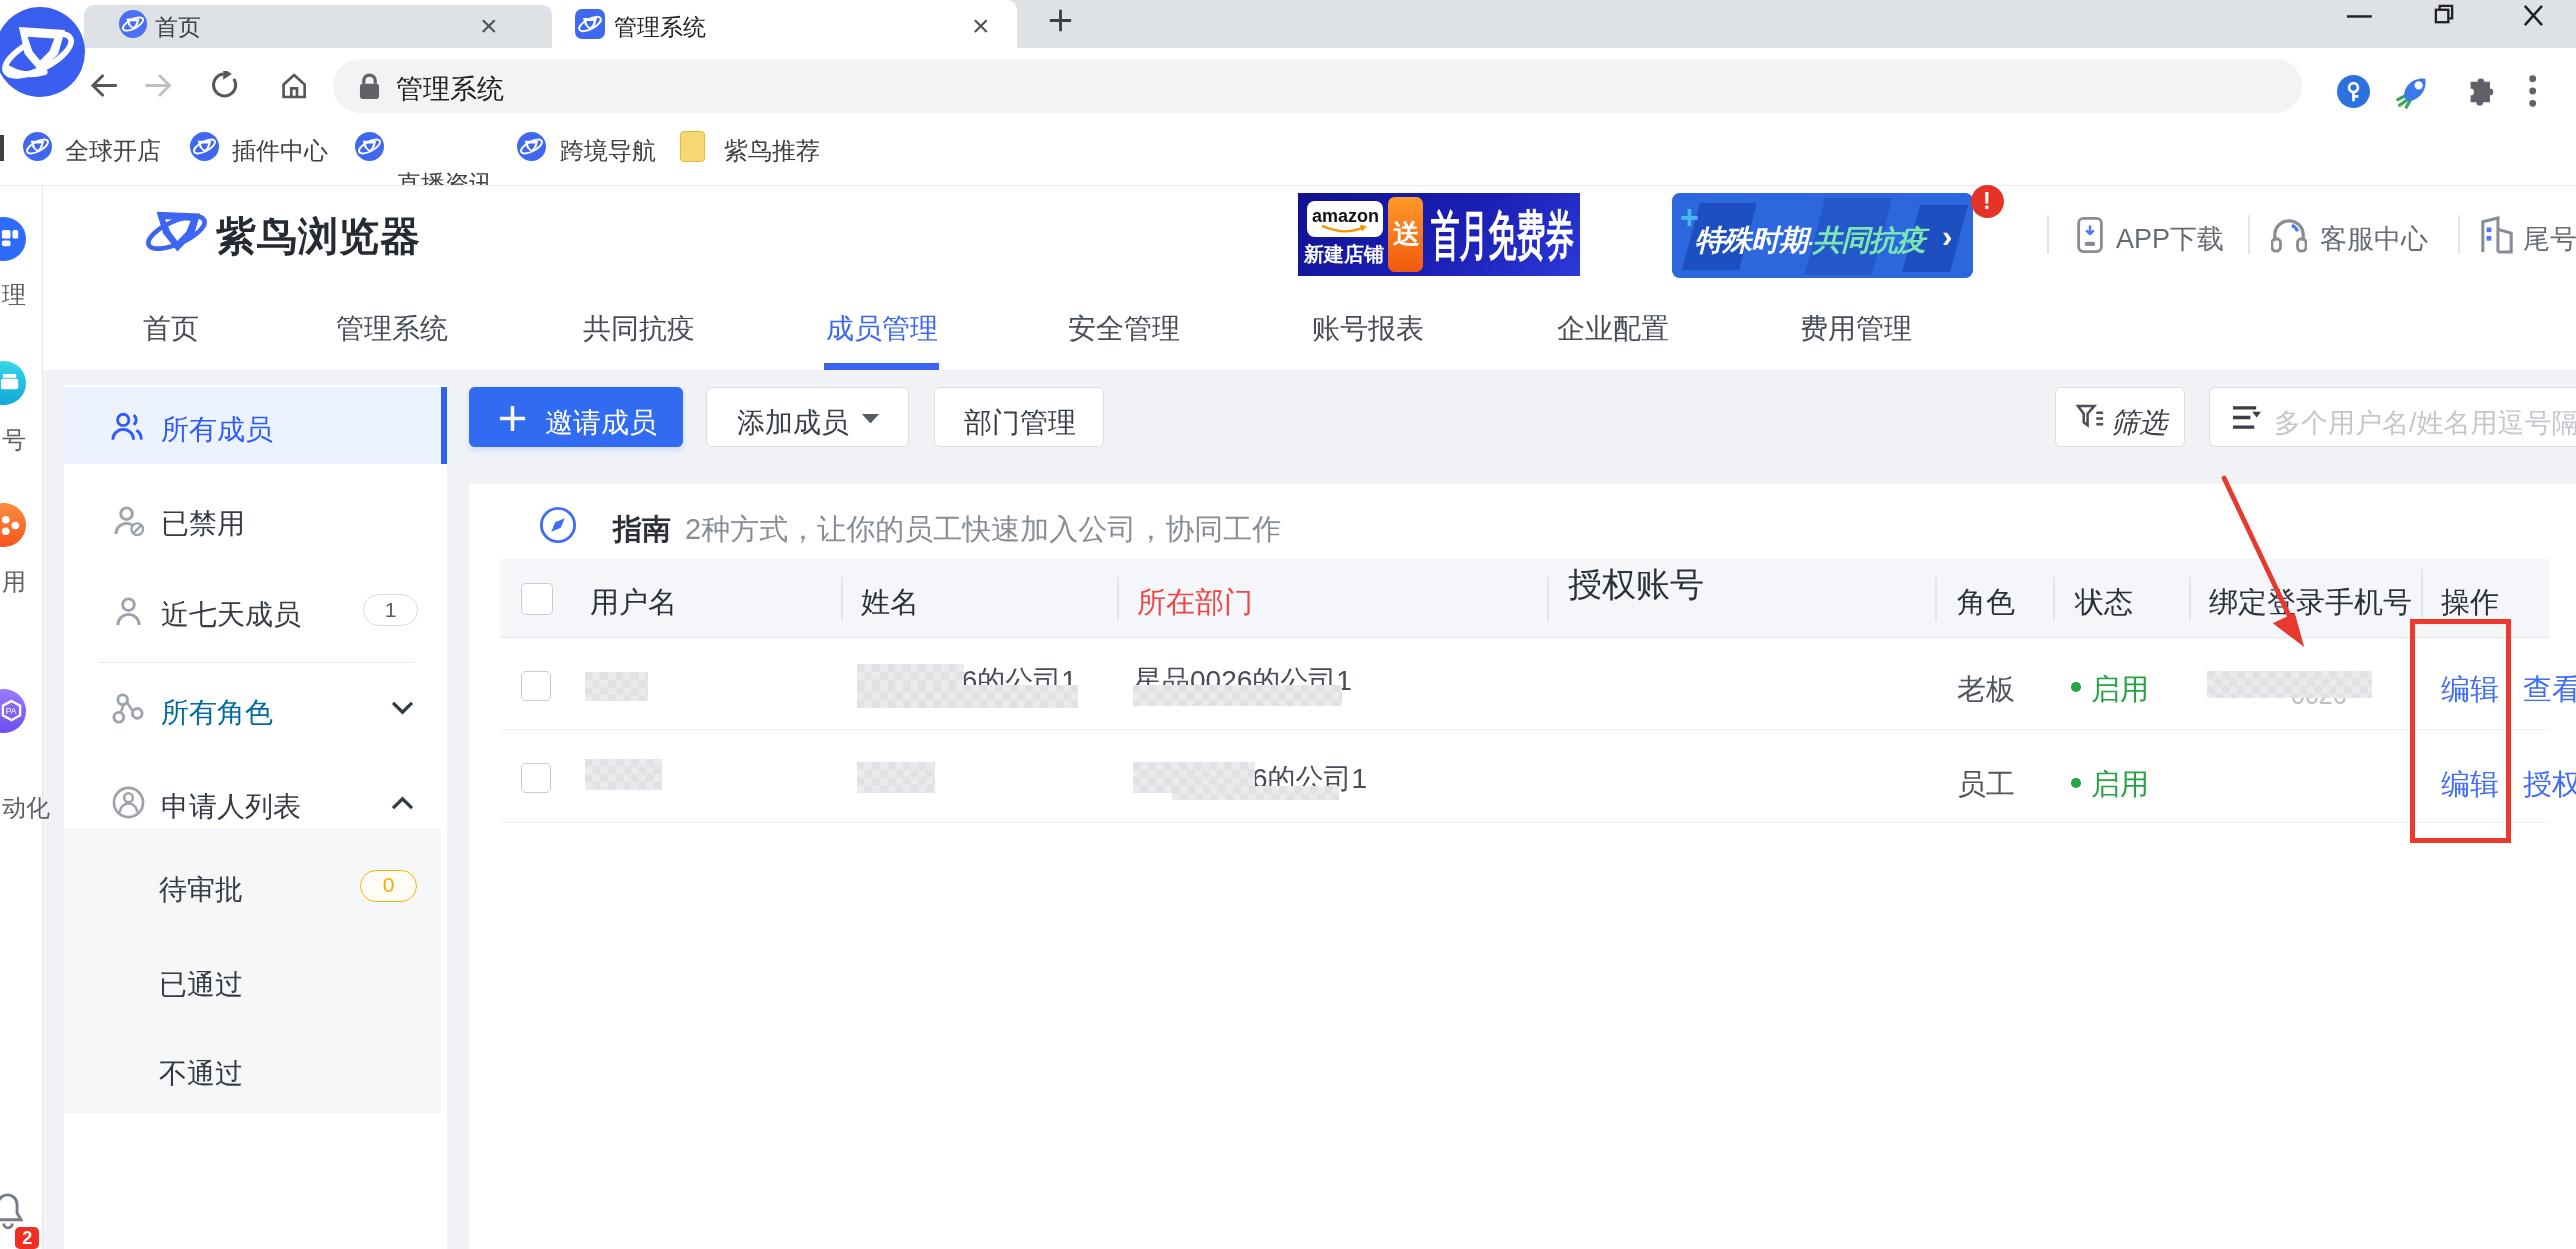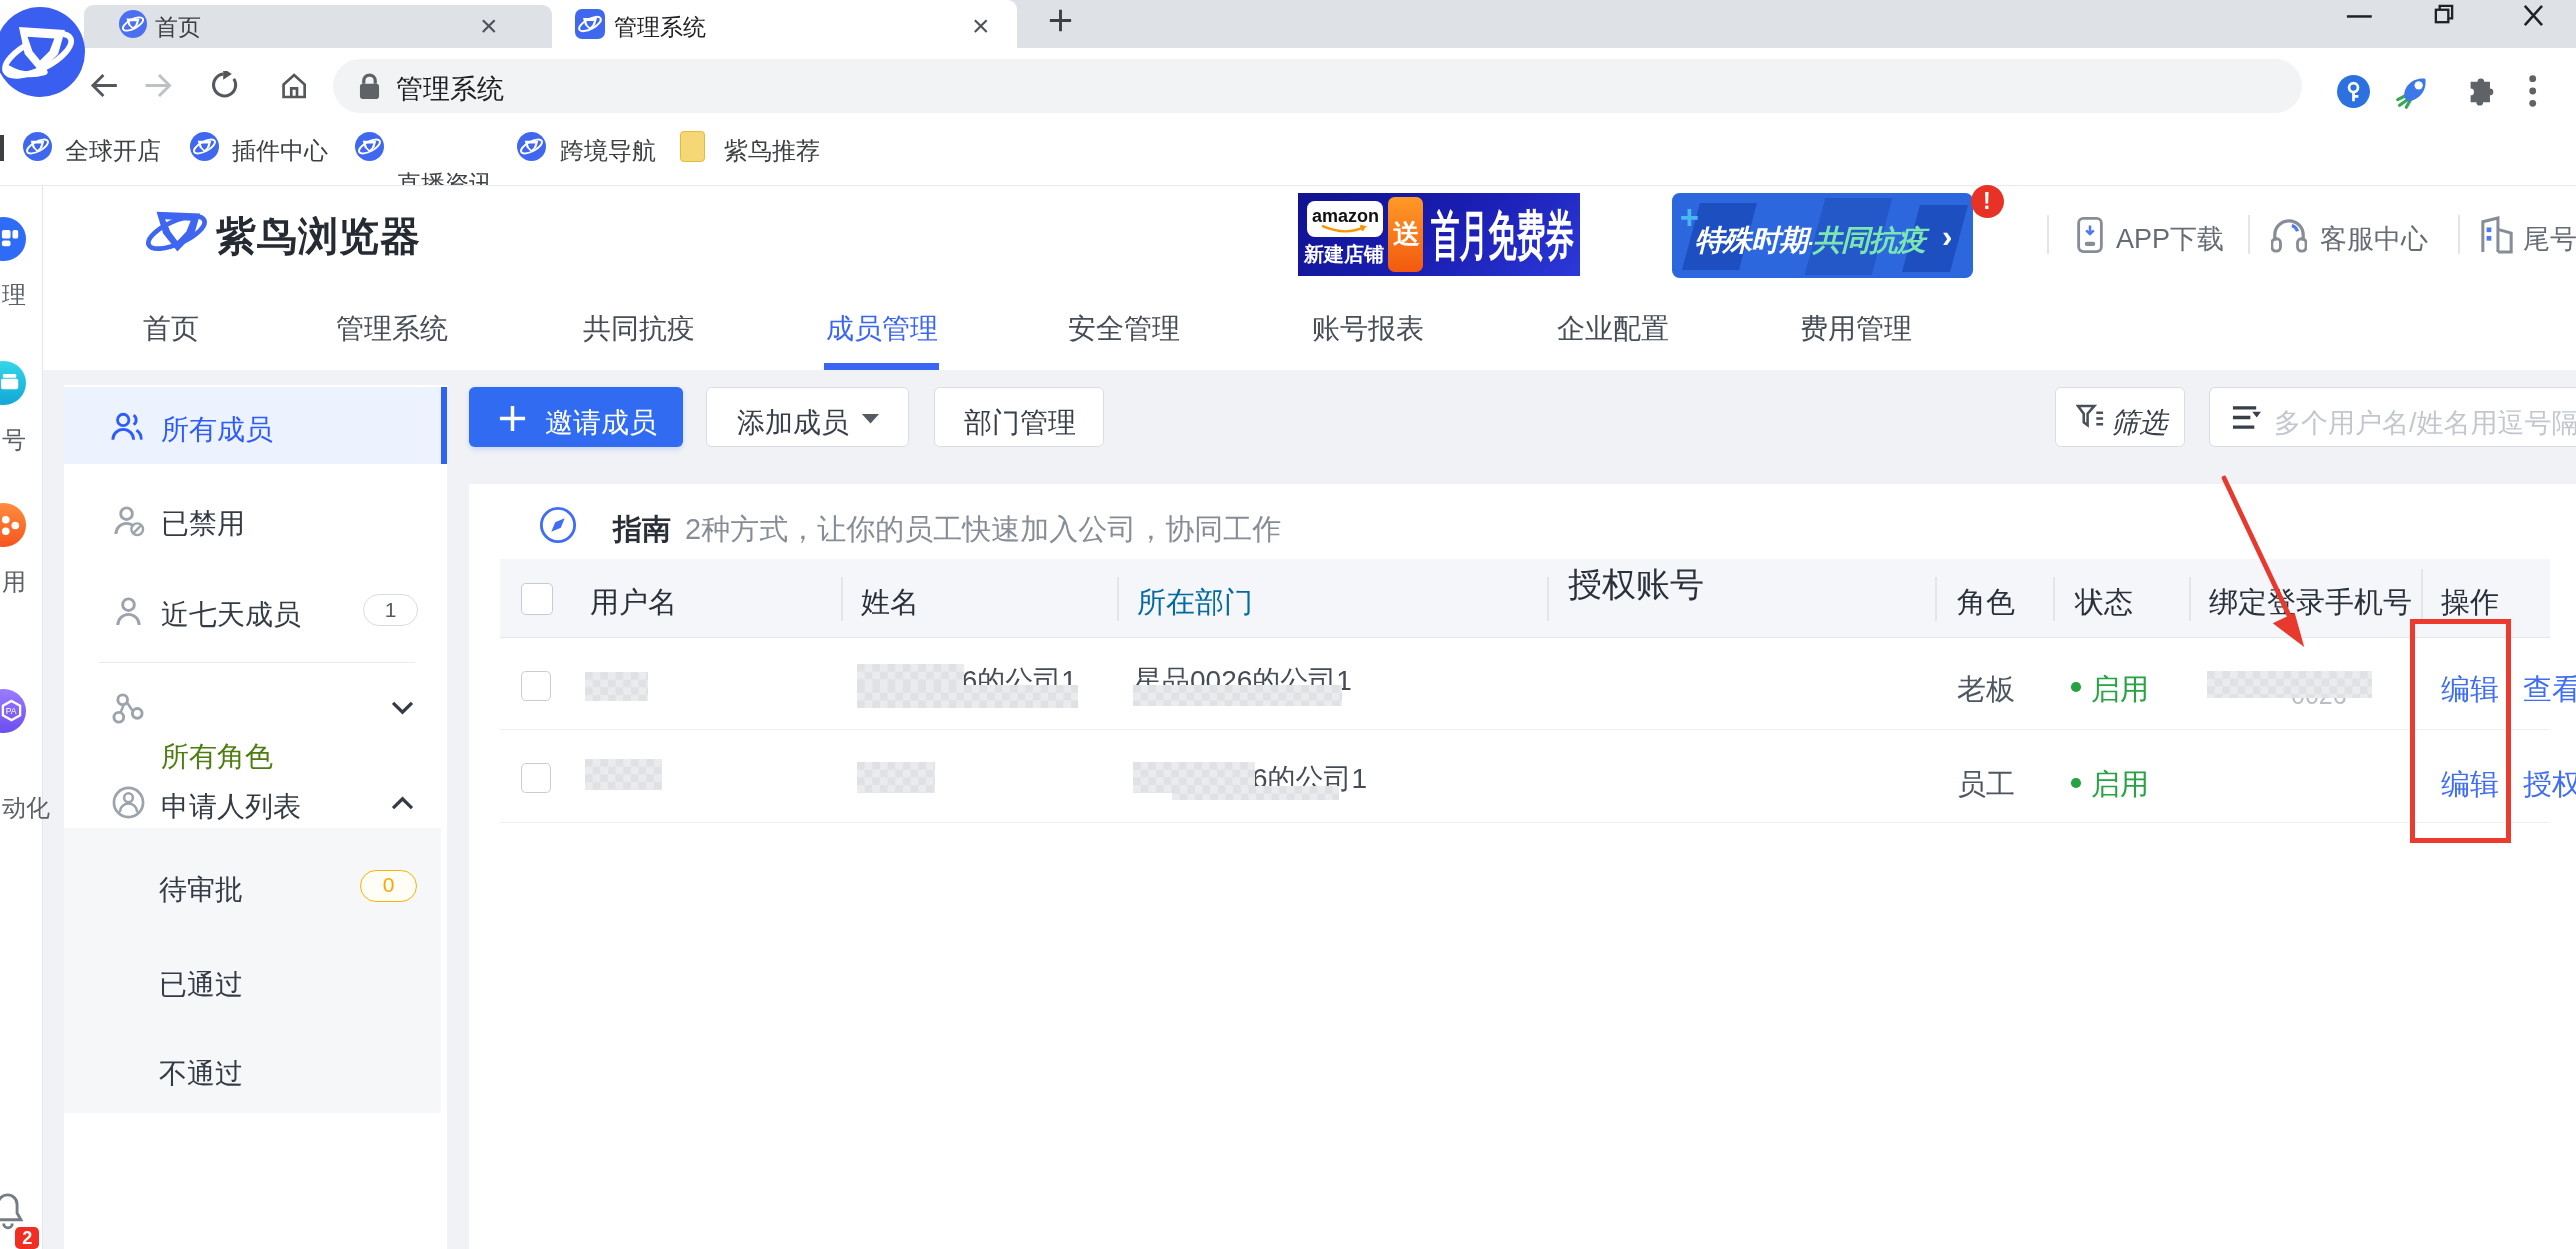--- a/index.html
+++ b/index.html
@@ -252,21 +252,21 @@
 <div class="abs" style="left:363px;top:594px;width:55px;height:32px;border:1.9px solid #d9dde3;border-radius:16.3px;color:#575d66;font-size:21px;text-align:center;line-height:29px;">1</div>
 
 <div class="abs" style="left:99px;top:662px;width:316px;height:1px;background:#e8eaee;"></div>
 
 <svg class="abs" style="left:112px;top:692px;" width="33" height="33" viewBox="0 0 34 34">
   <circle cx="11" cy="8" r="5" fill="none" stroke="#9ca3ab" stroke-width="3"></circle>
   <circle cx="7" cy="26" r="5" fill="none" stroke="#9ca3ab" stroke-width="3"></circle>
   <circle cx="26" cy="22" r="5" fill="none" stroke="#9ca3ab" stroke-width="3"></circle>
   <path d="M12 13 L9 21 M15 10 L21 19" stroke="#9ca3ab" stroke-width="2.6"></path>
 </svg>
-<div class="abs" style="left:161px;top:694px;font-size:28px;color:#4d7c0f;margin-top:44px;">所有角色</div>
+<div class="abs" style="left:161px;top:694px;font-size:28px;color:#0369a1;">所有角色</div>
 <svg class="abs" style="left:390px;top:699px;" width="25" height="17" viewBox="0 0 26 18">
     <path d="M3 4 l10 10 10 -10" fill="none" stroke="#343b44" stroke-width="3.4"></path>
   </svg>
 
 <svg class="abs" style="left:112px;top:786px;" width="33" height="33" viewBox="0 0 34 34">
   <circle cx="17" cy="17" r="15" fill="none" stroke="#9ca3ab" stroke-width="2.8"></circle>
   <circle cx="17" cy="12" r="4.5" fill="none" stroke="#9ca3ab" stroke-width="2.6"></circle>
   <path d="M8 27 a9 9 0 0 1 18 0" fill="none" stroke="#9ca3ab" stroke-width="2.6"></path>
 </svg>
 <div class="abs" style="left:161px;top:788px;font-size:28px;color:#343b44;">申请人列表</div>
@@ -311,21 +311,21 @@
   <circle cx="20" cy="20" r="17.5" fill="none" stroke="#3f6ef5" stroke-width="3"></circle>
   <path d="M27 13 L23 23 L13 27 L17 17 Z" fill="#3f6ef5"></path>
 </svg>
 <div class="abs" style="left:613px;top:510px;font-size:29px;font-weight:bold;color:#2a2f37;">指南</div>
 <div class="abs" style="left:685px;top:510px;font-size:29px;color:#878d96;">2种方式，让你的员工快速加入公司，协同工作</div>
 
 <div class="abs" style="left:500px;top:559px;width:2050px;height:79px;background:#f4f6f9;border-bottom:1.9px solid #e4e7eb;"></div>
 <div class="abs" style="left:521px;top:583px;width:32px;height:32px;border:1.9px solid #c6cad1;border-radius:4.8px;background:#fff;"></div>
 <div class="abs" style="left:590px;top:583px;font-size:29px;color:#2b313b;">用户名</div>
 <div class="abs" style="left:861px;top:583px;font-size:29px;color:#2b313b;">姓名</div>
-<div class="abs" style="left:1137px;top:583px;font-size:29px;color:#0369a1;">所在部门</div>
+<div class="abs" style="left:1137px;top:583px;font-size:29px;color:#ef4444;">所在部门</div>
 <div class="abs" style="left:1568px;top:562px;font-size:34px;color:#2b313b;">授权账号</div>
 <div class="abs" style="left:1957px;top:583px;font-size:29px;color:#2b313b;">角色</div>
 <div class="abs" style="left:2075px;top:583px;font-size:29px;color:#2b313b;">状态</div>
 <div class="abs" style="left:2209px;top:583px;font-size:29px;color:#2b313b;">绑定登录手机号</div>
 <div class="abs" style="left:2441px;top:583px;font-size:29px;color:#2b313b;">操作</div>
 <div class="abs" style="left:841px;top:577px;width:1.9px;height:44px;background:#e2e5ea;"></div>
 <div class="abs" style="left:1117px;top:577px;width:1.9px;height:44px;background:#e2e5ea;"></div>
 <div class="abs" style="left:1547px;top:577px;width:1.9px;height:44px;background:#e2e5ea;"></div>
 <div class="abs" style="left:1935px;top:577px;width:1.9px;height:44px;background:#e2e5ea;"></div>
 <div class="abs" style="left:2053px;top:577px;width:1.9px;height:44px;background:#e2e5ea;"></div>

